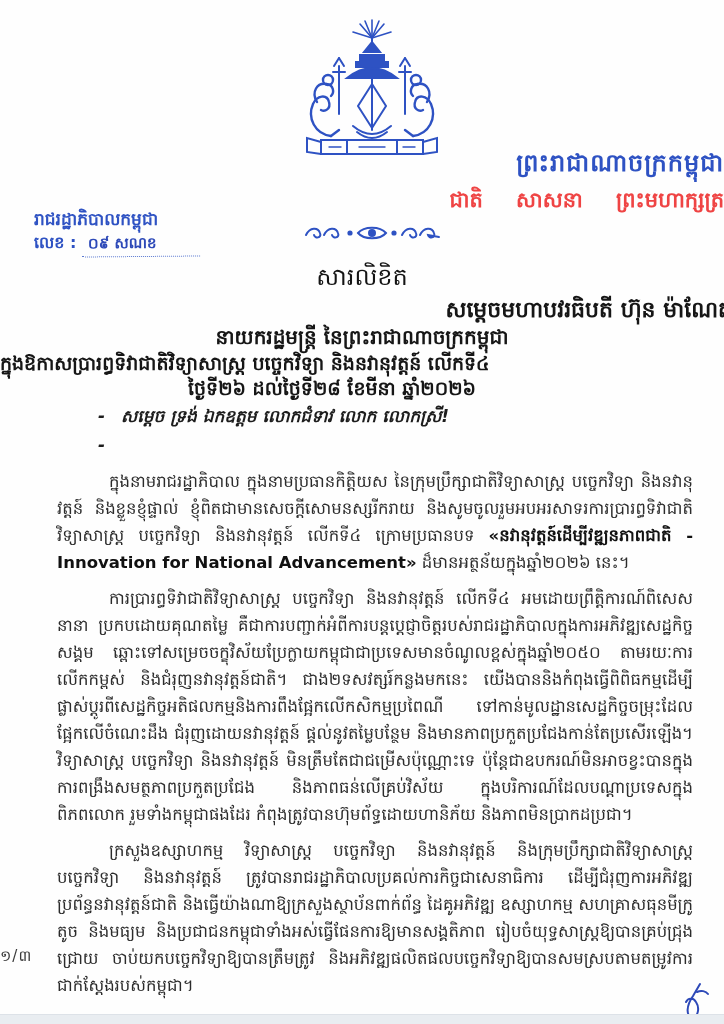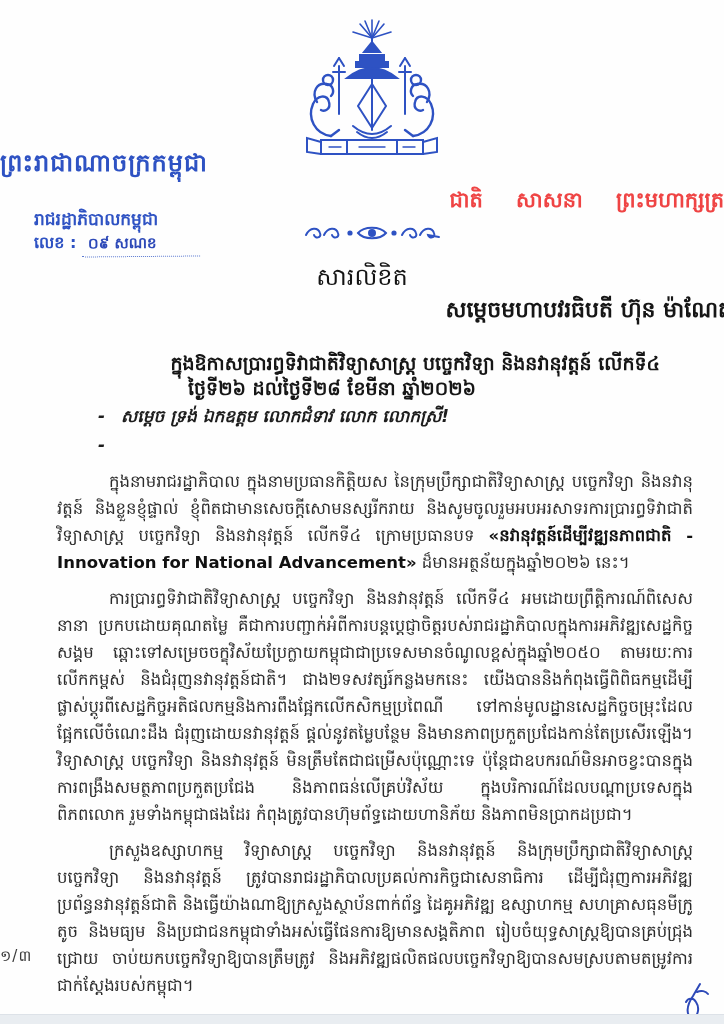--- a/index.html
+++ b/index.html
@@ -12,21 +12,21 @@
     font-family:"DejaVu Sans","Liberation Sans",sans-serif;
     color:#262626;
   }
   .abs{position:absolute;}
 
   .crest{left:287px;top:18px;width:170px;height:150px;}
 
   .kingdom-title{
     left:0;width:724px;top:148px;
     font-size:24px;font-weight:bold;color:#2e52c3;
-    text-align:left;letter-spacing:1px;
+    text-align:right;letter-spacing:1px;
   }
   .motto{
     left:0;width:724px;top:186px;
     font-size:21px;font-weight:bold;color:#ef4444;
     text-align:right;word-spacing:26px;
   }
   .flourish{left:302px;top:222px;width:140px;height:20px;}
 
   .ref-block{left:34px;top:206px;width:230px;}
   .gov-name{font-size:17px;font-weight:bold;color:#2e52c3;line-height:26px;}
@@ -37,21 +37,21 @@
     color:#2d49b8;font-weight:bold;font-size:15px;
     padding:0 4px 1px 6px;transform:rotate(-0.5deg);
   }
 
   .doc-title{
     left:0;width:724px;top:262px;
     font-size:24px;font-weight:normal;color:#141414;text-align:center;
   }
   .h-author{left:8px;width:724px;top:296px;font-size:22px;font-weight:bold;color:#161616;text-align:right;}
   .h-author-title{left:0;width:724px;top:324px;font-size:20px;font-weight:bold;color:#161616;text-align:center;}
-  .h-occasion{left:0;width:660px;top:351px;font-size:19px;font-weight:bold;color:#161616;text-align:right;}
+  .h-occasion{left:0;width:660px;top:351px;font-size:19px;font-weight:bold;color:#161616;text-align:left;}
   .h-date{left:0;width:664px;top:376px;font-size:19px;font-weight:bold;color:#161616;text-align:center;}
 
   .salutations{left:98px;top:402px;width:560px;}
   .sal-item{display:flex;gap:16px;font-size:17px;font-weight:bold;font-style:italic;
     color:#1d1d1d;line-height:29px;}
   .sal-dash{flex:0 0 auto;}
 
   .body-text{left:57px;top:468px;width:636px;}
   .body-text p{
     margin:0 0 9px 0;
@@ -154,20 +154,21 @@
   <div class="abs ref-block">
     <div class="gov-name">រាជរដ្ឋាភិបាលកម្ពុជា</div>
     <div class="ref-line">
       <span>លេខ :</span>
       <span class="ref-value">០៩ សណខ</span>
     </div>
   </div>
 
   <div class="abs doc-title">សារលិខិត</div>
   <div class="abs h-author">សម្តេចមហាបវរធិបតី ហ៊ុន ម៉ាណែត</div>
+  <div class="abs h-author-title">នាយករដ្ឋមន្ត្រី នៃព្រះរាជាណាចក្រកម្ពុជា</div>
   <div class="abs h-occasion">ក្នុងឱកាសប្រារព្ធទិវាជាតិវិទ្យាសាស្ត្រ បច្ចេកវិទ្យា និងនវានុវត្តន៍ លើកទី៤</div>
   <div class="abs h-date">ថ្ងៃទី២៦ ដល់ថ្ងៃទី២៨ ខែមីនា ឆ្នាំ២០២៦</div>
 
   <div class="abs salutations">
     <div class="sal-item">
       <span class="sal-dash">-</span>
       <span>សម្តេច ទ្រង់ ឯកឧត្តម លោកជំទាវ លោក លោកស្រី!</span>
     </div>
     <div class="sal-item">
       <span class="sal-dash">-</span>

